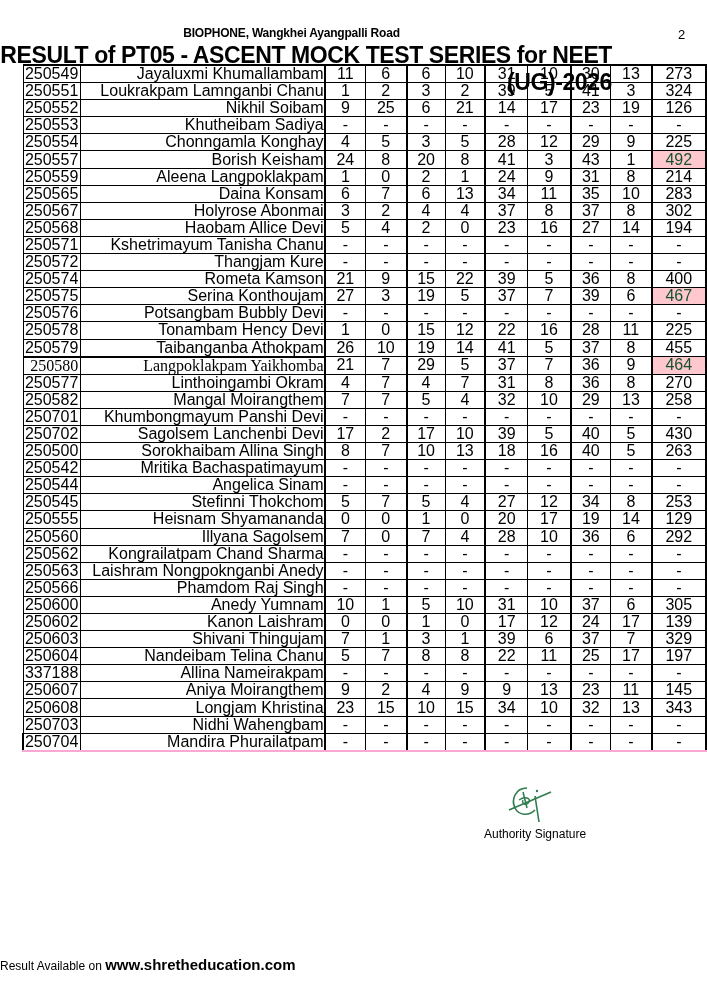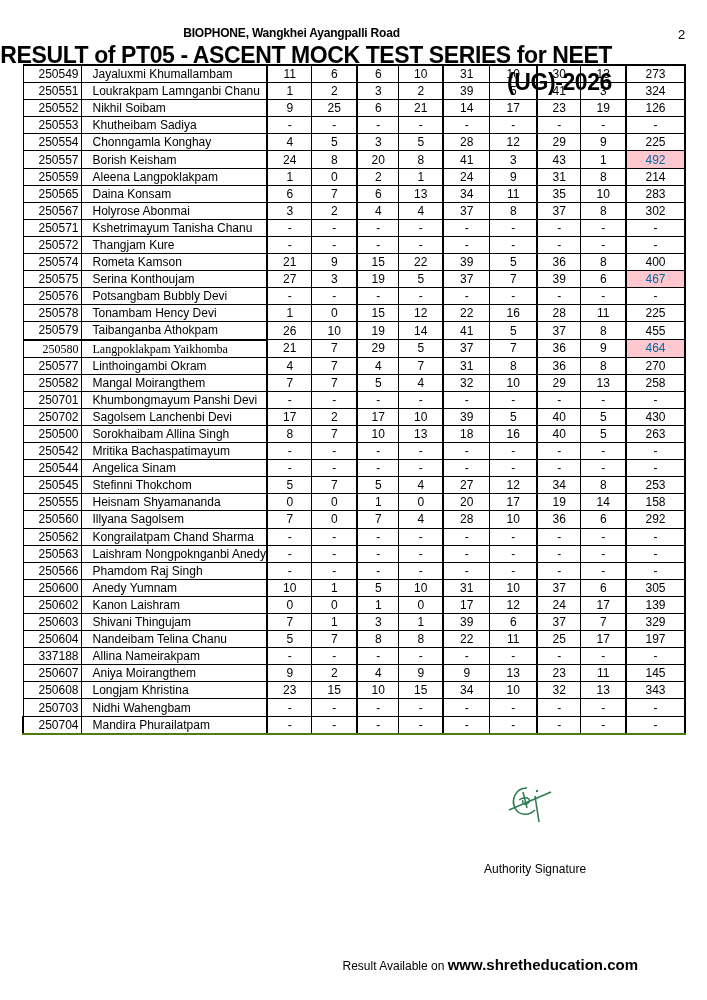--- a/index.html
+++ b/index.html
@@ -1,33 +1,33 @@
 <!DOCTYPE html>
 <html><head>
 <meta charset="utf-8">
 <style>
   html, body { margin: 0; padding: 0; background: #ffffff; }
   body { width: 707px; height: 1000px; position: relative; font-family: "Liberation Sans", "DejaVu Sans", sans-serif; color: #000; overflow: hidden; }
   .org { position: absolute; top: 26px; left: 0; width: 583px; text-align: center; font-size: 12px; font-weight: bold; letter-spacing: -0.2px; }
   .page-no { position: absolute; top: 27px; left: 678px; font-size: 13px; }
   .title { position: absolute; top: 42px; left: 0; width: 612px; text-align: right; font-size: 23px; font-weight: bold; letter-spacing: -0.4px; }
-  table { position: absolute; top: 64px; left: 22px; border-collapse: collapse; table-layout: fixed; font-size: 12px; }
+  table { position: absolute; top: 64px; left: 22px; border-collapse: collapse; table-layout: fixed; font-size: 16px; }
   td { height: 16.1px; padding: 0; border: 1px solid #000; text-align: center; line-height: 16px; white-space: nowrap; overflow: hidden; }
   td.id { text-align: right; padding-right: 2px; border-right: 1px solid #000; }
-  td.name { text-align: left; padding-left: 11px; border-right: 2px solid #000; }
+  td.name { text-align: right; padding-left: 11px; border-right: 2px solid #000; }
   td.tk { border-right: 2px solid #000; }
   td.last { border-right: 2px solid #000; }
-  td.hl { background: #ffc7ce; color: #0369a1; }
+  td.hl { background: #ffc7ce; color: #14532d; }
   tr.thick-top td.id, tr.thick-top td.name { border-top: 2px solid #000; font-family: Liberation Serif, serif; }
   tr.first td { border-top: 2px solid #000; }
-  tr.lastrow td { border-bottom: 2px solid #4d7c0f; }
+  tr.lastrow td { border-bottom: 2px solid #f9a8d4; }
   tr.boxed td.id { border-left: 2px solid #000; }
   .sig { position: absolute; top: 782px; left: 505px; width: 50px; height: 45px; }
-  .sig-label { position: absolute; top: 862px; left: 484px; font-size: 12px; }
-  .footer { position: absolute; top: 956px; left: 0; width: 638px; text-align: right; font-size: 12px; }
+  .sig-label { position: absolute; top: 827px; left: 484px; font-size: 12px; }
+  .footer { position: absolute; top: 956px; left: 0; width: 638px; text-align: left; font-size: 12px; }
   .footer b { font-size: 15px; font-weight: bold; }
 </style>
 </head>
 <body>
 
 <div class="org">BIOPHONE, Wangkhei Ayangpalli Road</div>
 <div class="page-no">2</div>
 <div class="title">RESULT of  PT05 - ASCENT MOCK TEST SERIES for NEET (UG)-2026</div>
 
 <table>
@@ -156,20 +156,33 @@
         <td class="tk">2</td>
         <td>4</td>
         <td class="tk">4</td>
         <td>37</td>
         <td class="tk">8</td>
         <td>37</td>
         <td class="tk">8</td>
         <td class="last">302</td>
       </tr>
       <tr>
+        <td class="id">250568</td>
+        <td class="name">Haobam Allice Devi</td>
+        <td>5</td>
+        <td class="tk">4</td>
+        <td>2</td>
+        <td class="tk">0</td>
+        <td>23</td>
+        <td class="tk">16</td>
+        <td>27</td>
+        <td class="tk">14</td>
+        <td class="last">194</td>
+      </tr>
+      <tr>
         <td class="id">250571</td>
         <td class="name">Kshetrimayum Tanisha Chanu</td>
         <td>-</td>
         <td class="tk">-</td>
         <td>-</td>
         <td class="tk">-</td>
         <td>-</td>
         <td class="tk">-</td>
         <td>-</td>
         <td class="tk">-</td>
@@ -374,21 +387,21 @@
         <td class="id">250555</td>
         <td class="name">Heisnam Shyamananda</td>
         <td>0</td>
         <td class="tk">0</td>
         <td>1</td>
         <td class="tk">0</td>
         <td>20</td>
         <td class="tk">17</td>
         <td>19</td>
         <td class="tk">14</td>
-        <td class="last">158</td>
+        <td class="last">129</td>
       </tr>
       <tr>
         <td class="id">250560</td>
         <td class="name">Illyana Sagolsem</td>
         <td>7</td>
         <td class="tk">0</td>
         <td>7</td>
         <td class="tk">4</td>
         <td>28</td>
         <td class="tk">10</td>

